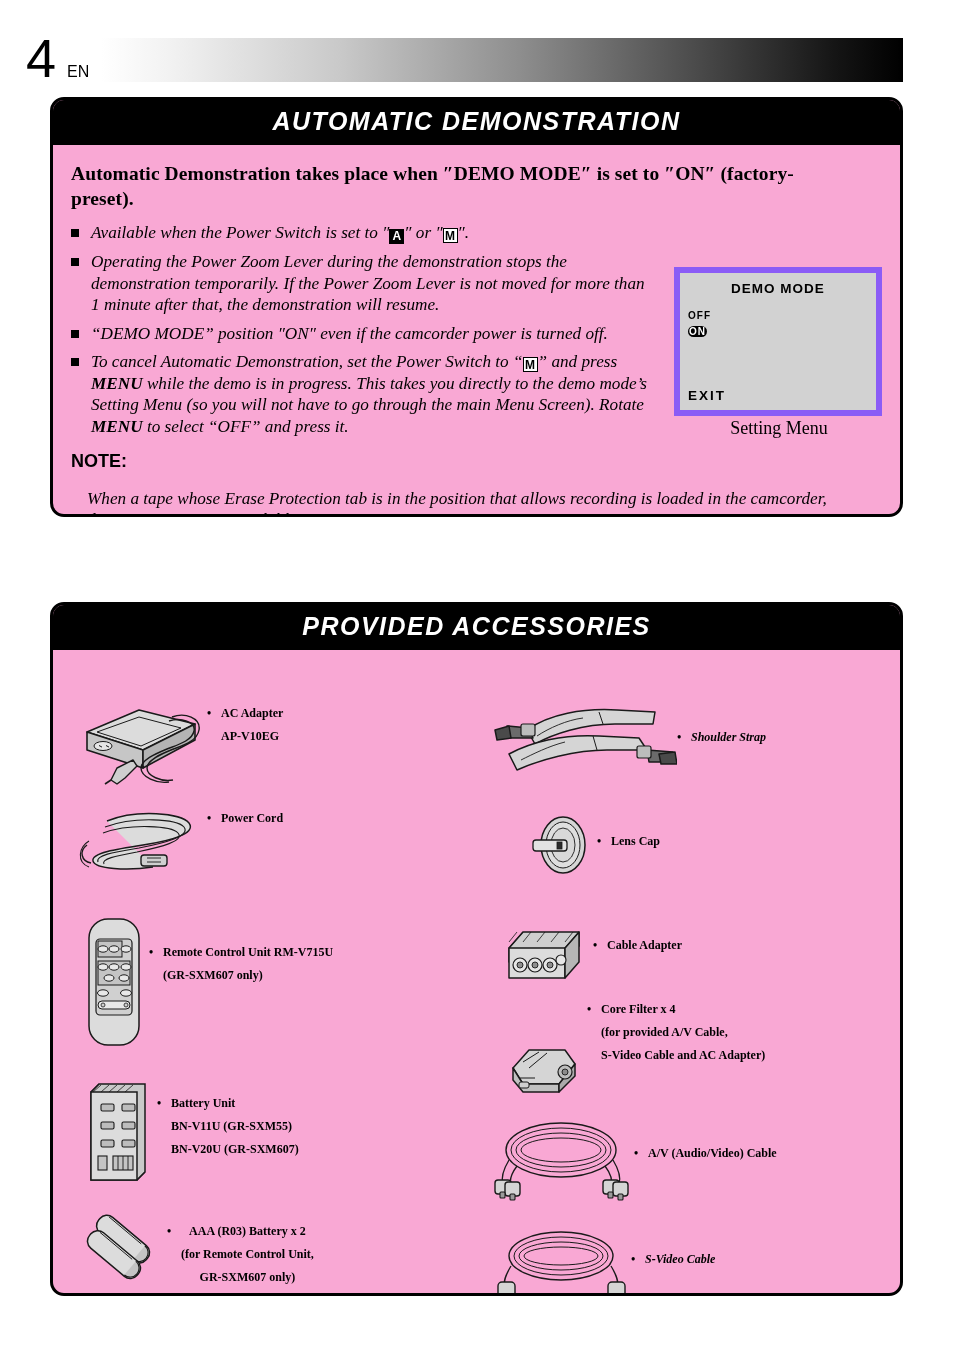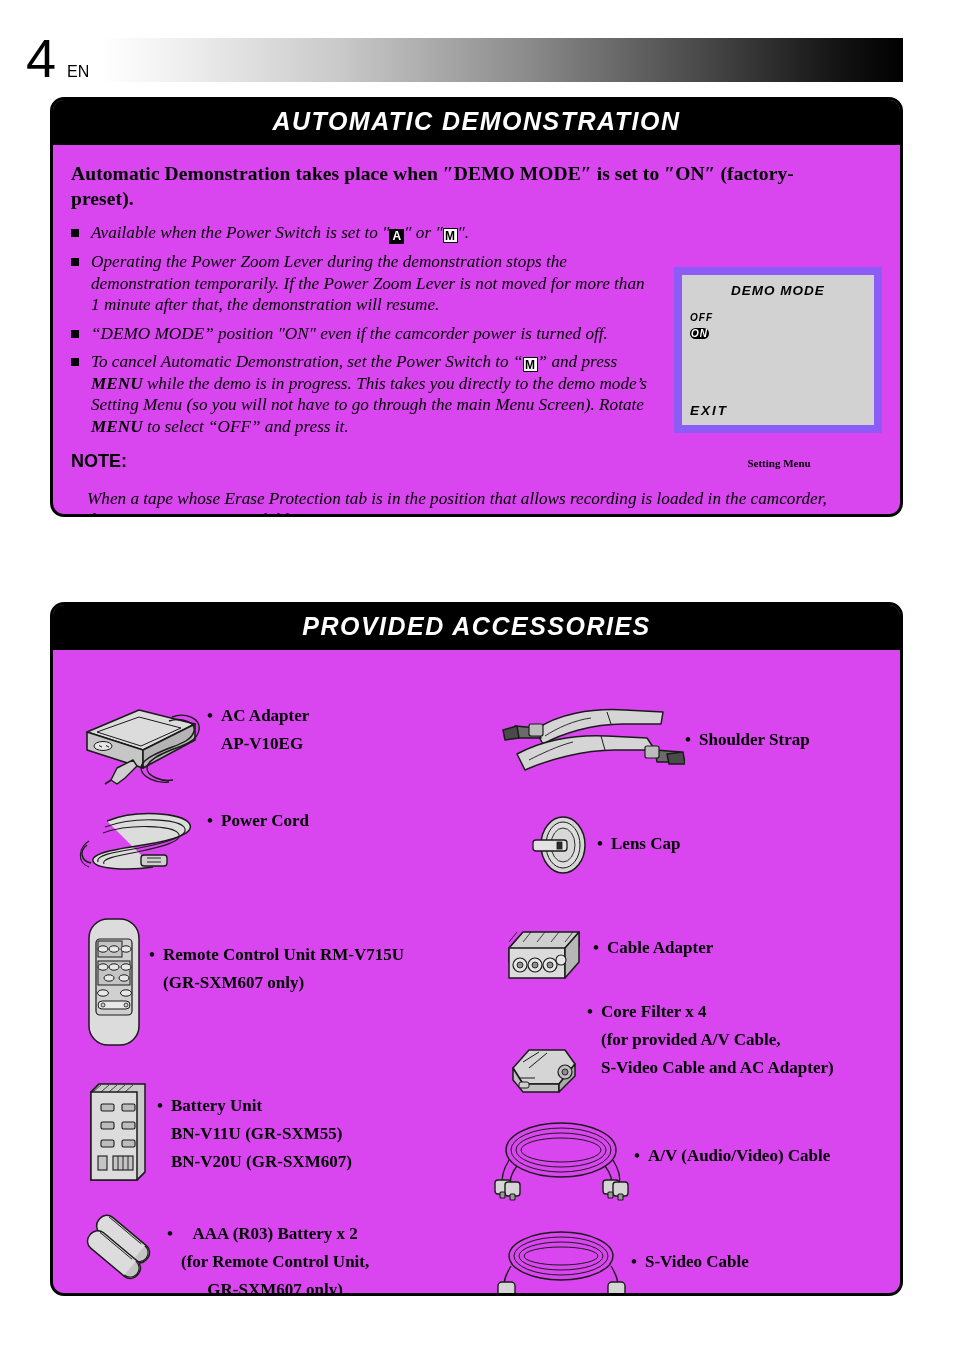--- a/index.html
+++ b/index.html
@@ -50,21 +50,21 @@
     font-size: 16px;
     font-weight: 400;
     line-height: 20px;
   }
 
   
   .section-box {
     position: absolute;
     border: 3px solid #000;
     border-radius: 14px;
-    background: #d946ef;
+    background: #f9a8d4;
     box-sizing: border-box;
     overflow: hidden;
   }
   .section-title-bar {
     background: #000;
     color: #fff;
     text-align: center;
     font-family: "Liberation Sans", sans-serif;
     font-weight: bold;
     font-style: italic;
@@ -163,28 +163,27 @@
 
   
   .setting-menu-wrap {
     position: absolute;
     right: 16px;
     top: 122px;
     width: 210px;
   }
   .menu-screen {
     width: 208px;
-    height: 166px;
+    height: 149px;
     background: #d2d2d2;
-    border: 8px solid #8b5cf6;
+    border: 6px solid #8b5cf6;
     box-sizing: border-box;
     position: relative;
     font-family: "Liberation Sans", sans-serif;
     font-weight: bold;
-    font-style: italic;
   }
   .menu-title {
     position: absolute;
     left: 0; right: 0;
     top: 8px;
     text-align: center;
     font-size: 13.5px;
     letter-spacing: 1px;
   }
   .menu-opt {
@@ -204,23 +203,23 @@
   .menu-exit {
     position: absolute;
     left: 8px;
     bottom: 7px;
     font-size: 13.5px;
     letter-spacing: 2px;
   }
   .menu-caption {
     text-align: center;
     font-family: "Liberation Serif", serif;
-    font-weight: bold;
-    font-size: 11px;
-    margin-top: 24px;
+    font-weight: normal;
+    font-size: 18px;
+    margin-top: 2px;
   }
 
   
   .acc-body {
     position: relative;
     padding: 0;
     height: 630px;
   }
   .acc-col {
     position: absolute;
@@ -235,22 +234,22 @@
     display: flex;
     align-items: flex-start;
   }
   .acc-art {
     position: relative;
     flex: 0 0 auto;
   }
   .acc-label {
     font-family: "Liberation Serif", serif;
     font-weight: bold;
-    font-size: 17px;
-    line-height: 28px;
+    font-size: 12px;
+    line-height: 23px;
     position: relative;
     padding-left: 14px;
     white-space: pre-line;
   }
   .acc-label::before {
     content: "\2022";
     position: absolute;
     left: 0;
     top: 0;
   }
@@ -419,21 +418,21 @@
           </svg>
         </div>
         <div class="acc-label" style="margin-top:10px;text-align:center;">AAA (R03) Battery x 2
 (for Remote Control Unit,
 GR-SXM607 only)</div>
       </div>
     </div>
 
     <div class="acc-col acc-col-right">
 
-      <div class="acc-item" style="top:52px; left:12px;">
+      <div class="acc-item" style="top:52px; left:4px;font-style:italic;">
         <div class="acc-art">
           <svg width="190" height="80" viewBox="0 0 190 80">
             <g stroke="#1a1a1a" stroke-width="1.5" stroke-linejoin="round">
               <path d="M40 28 C62 12 96 6 130 8 L168 10 L166 22 L128 22 C96 22 66 32 48 42 Z" fill="#d5d5d5"></path>
               <path d="M22 52 C44 40 76 32 112 34 L152 36 L160 48 L120 48 C88 48 52 58 30 68 Z" fill="#d5d5d5"></path>
               <path d="M20 24 L42 26 L46 36 L22 36 Z" fill="#6b6b6b"></path>
               <path d="M160 48 L186 50 L188 60 L162 60 Z" fill="#6b6b6b"></path>
               <path d="M8 28 L22 24 L24 36 L10 38 Z" fill="#4a4a4a"></path>
               <path d="M172 52 L188 50 L190 62 L174 62 Z" fill="#4a4a4a"></path>
               <rect x="34" y="22" width="14" height="12" rx="2" fill="#bcbcbc" stroke-width="1.2"></rect>
@@ -548,17 +547,17 @@
               <ellipse cx="70" cy="34" rx="37" ry="9" stroke-width="1"></ellipse>
               <path d="M20 44 C14 54 12 60 14 66" stroke-width="1.3"></path>
               <path d="M120 44 C126 54 128 60 126 66" stroke-width="1.3"></path>
               <rect x="7" y="60" width="17" height="16" rx="4" fill="#d5d5d5" stroke-width="1.4"></rect>
               <rect x="117" y="60" width="17" height="16" rx="4" fill="#d5d5d5" stroke-width="1.4"></rect>
               <rect x="12" y="74" width="7" height="5" rx="1.5" fill="#9b9b9b" stroke-width="1"></rect>
               <rect x="122" y="74" width="7" height="5" rx="1.5" fill="#9b9b9b" stroke-width="1"></rect>
             </g>
           </svg>
         </div>
-        <div class="acc-label" style="margin-top:26px;">S-Video Cable</div>
+        <div class="acc-label" style="margin-top:26px;font-style:italic;">S-Video Cable</div>
       </div>
     </div>
   </div>
 </div>
 
 </body></html>

